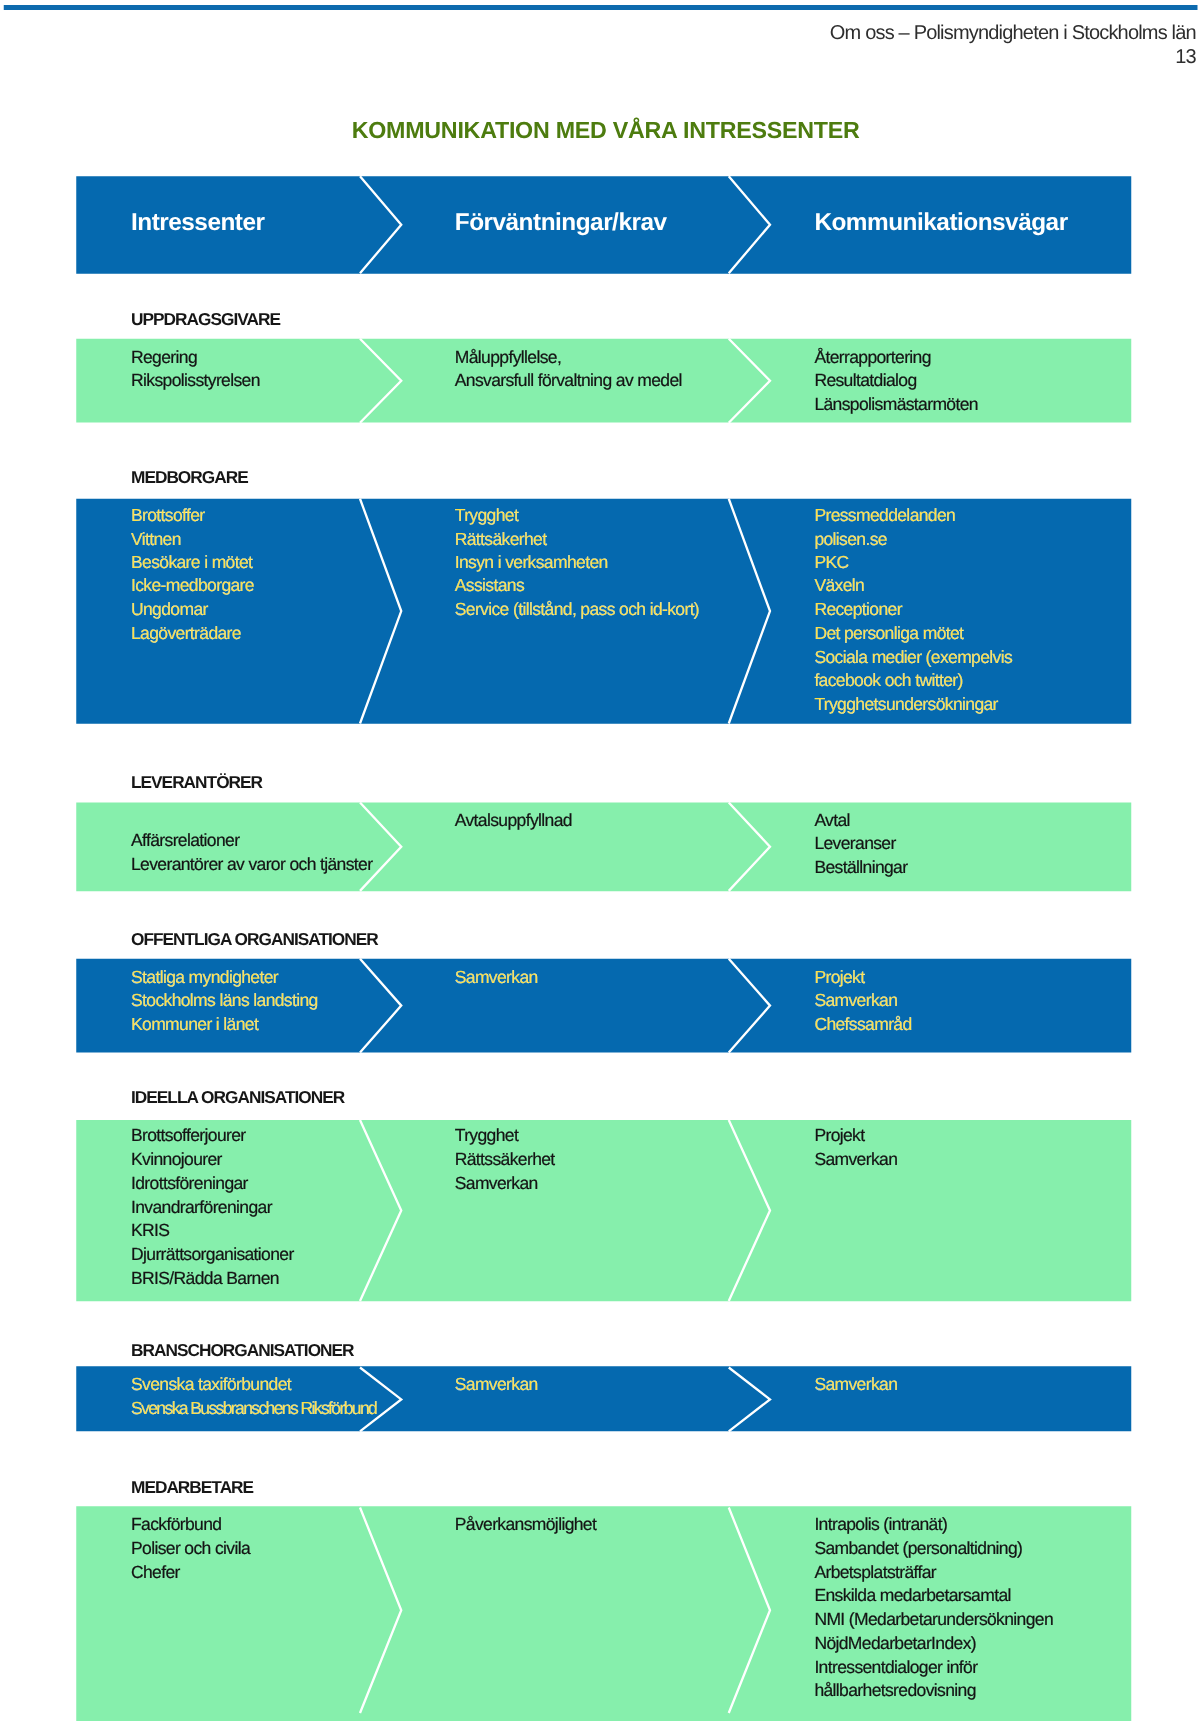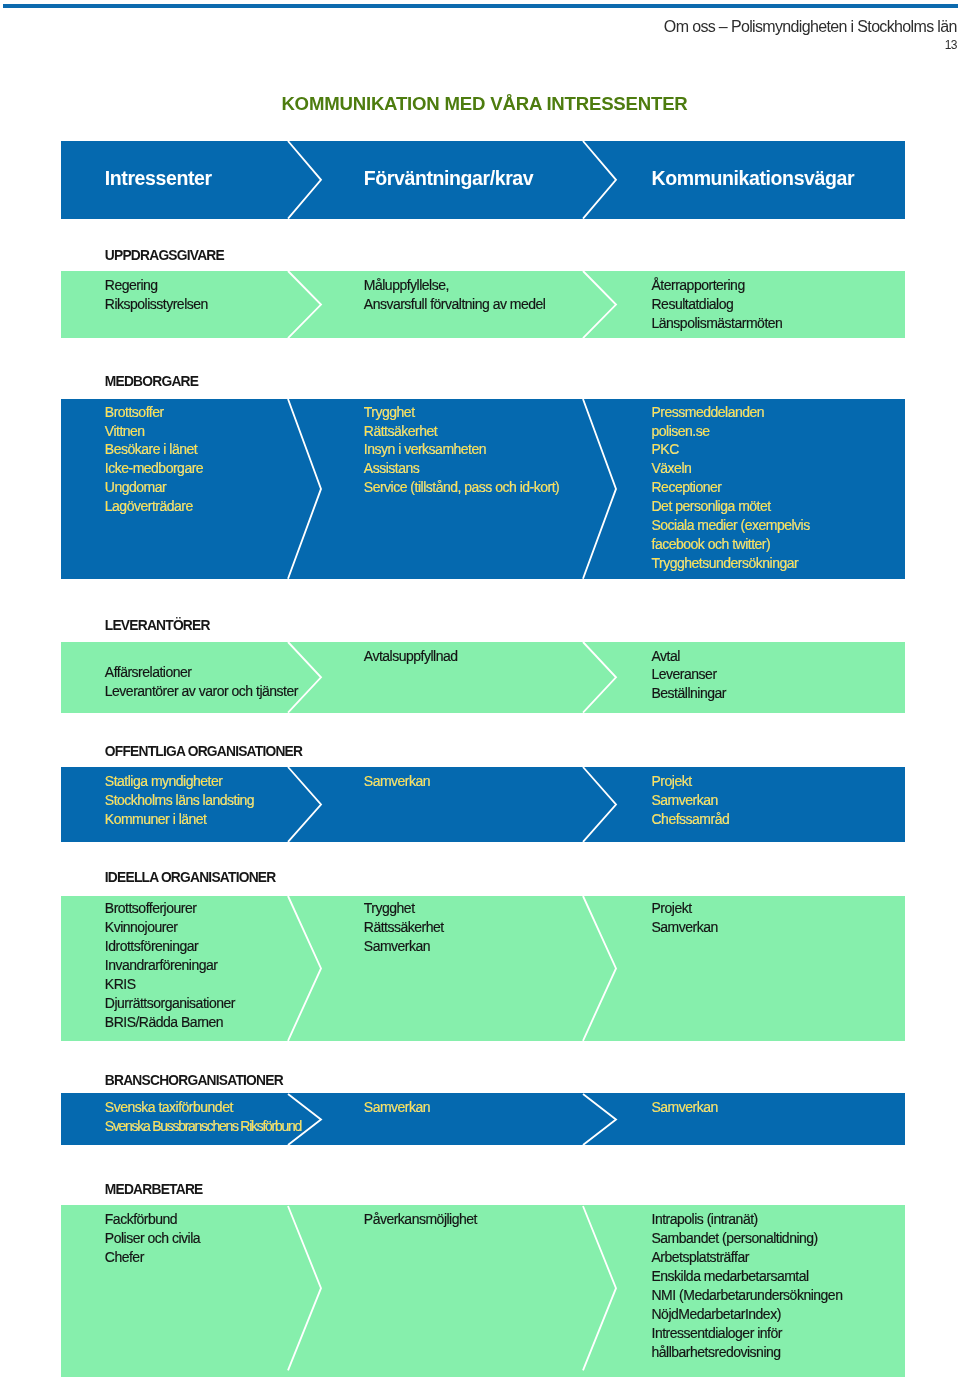--- a/index.html
+++ b/index.html
@@ -11,21 +11,21 @@
   }
   .page{position:absolute;inset:0;will-change:transform;}
 
   
   .toprule{position:absolute;left:3px;top:4px;width:954.5px;height:4px;background:#0D6AAE;}
 
   
   .runhead{position:absolute;right:3.3px;top:16.9px;width:700px;text-align:right;
            font-size:16px;letter-spacing:-0.65px;line-height:19.3px;color:#2E2E2E;}
   .pagenum{position:absolute;right:3.3px;top:36.2px;width:700px;text-align:right;
-           font-size:12px;letter-spacing:-0.65px;line-height:19.3px;color:#2E2E2E;}
+           font-size:16px;letter-spacing:-0.65px;line-height:19.3px;color:#2E2E2E;}
 
   
   .doc-title{position:absolute;left:63px;top:93.2px;width:843px;text-align:center;
              font-size:18.6px;font-weight:bold;color:#4d7c0f;letter-spacing:-0.2px;}
 
   
   .diagram{position:absolute;inset:0;}
 
   
   .c1{left:43.8px;}
@@ -100,21 +100,21 @@
       <span class="chev ch2" style="width: 37px; height: 71.1937px; top: -1.8px;"><svg width="37" height="71.19375" viewBox="0 0 37 71.19375">
             <path d="M2 2 L35 35.596875 L2 69.19375" fill="none" stroke="#ffffff" stroke-width="1.85" stroke-linejoin="miter" stroke-miterlimit="10" stroke-linecap="butt"></path>
           </svg></span>
     </div>
 
     <div class="seclabel" style="top: 373.8px;">MEDBORGARE</div>
     <div class="band blue" style="top: 398.5px; height: 180.2px;">
       <div class="col c1 lines" style="top: 4.1px;">
           <div>Brottsoffer</div>
           <div>Vittnen</div>
-          <div>Besökare i länet</div>
+          <div>Besökare i mötet</div>
           <div>Icke-medborgare</div>
           <div>Ungdomar</div>
           <div>Lagöverträdare</div>
         </div>
       <div class="col c2 lines" style="top: 4.1px;">
           <div>Trygghet</div>
           <div>Rättsäkerhet</div>
           <div>Insyn i verksamheten</div>
           <div>Assistans</div>
           <div>Service (tillstånd, pass och id-kort)</div>

